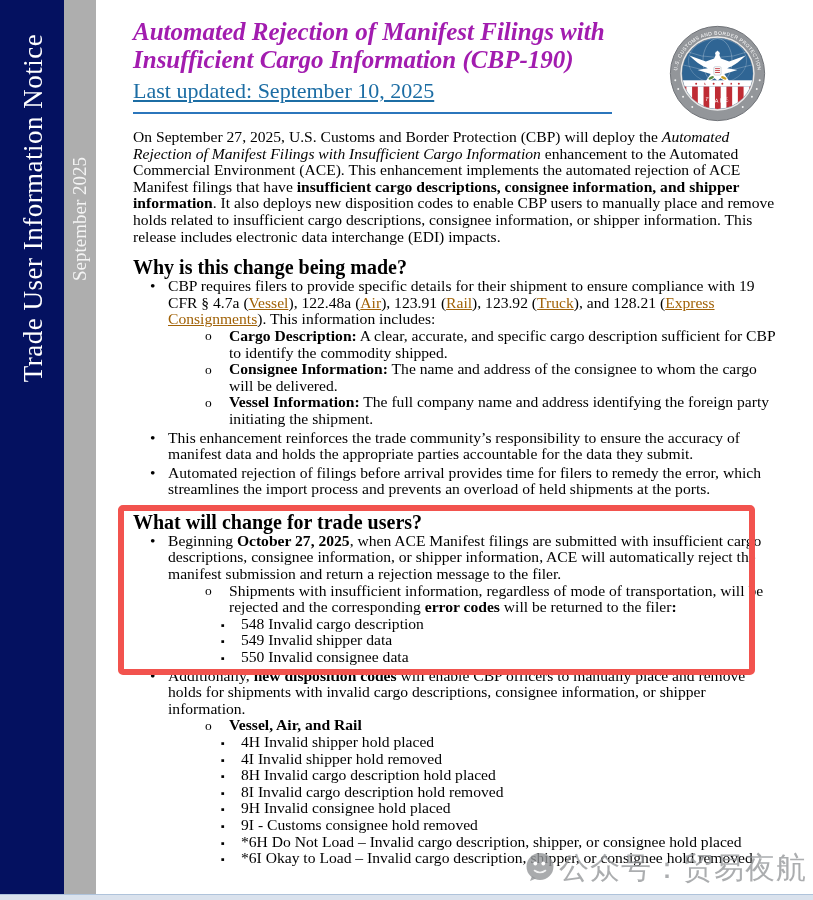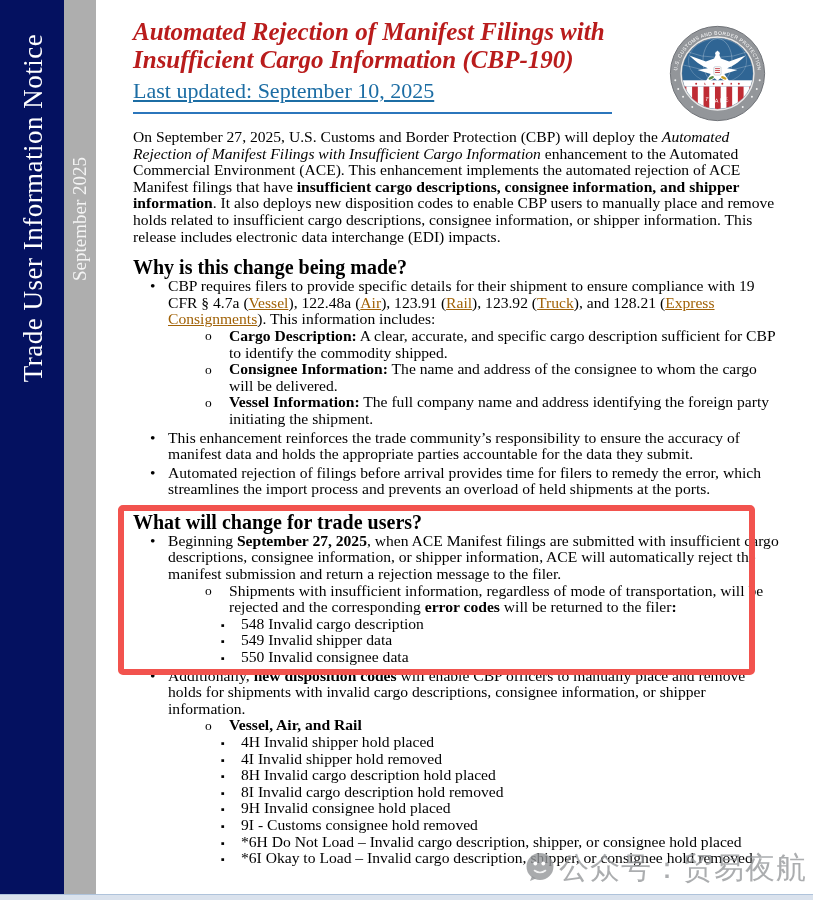--- a/index.html
+++ b/index.html
@@ -9,21 +9,21 @@
   
   .navy-bar{position:absolute;left:0;top:0;width:64px;height:100%;background:#041160;}
   .navy-title{position:absolute;left:33px;top:208px;transform:translate(-50%,-50%) rotate(-90deg);
               white-space:nowrap;color:#ffffff;font-size:27px;letter-spacing:.5px;}
   .gray-bar{position:absolute;left:64px;top:0;width:32px;height:100%;background:#AEAEAE;}
   .gray-date{position:absolute;left:16px;top:219px;transform:translate(-50%,-50%) rotate(-90deg);
              white-space:nowrap;color:#F4F4F4;font-size:19px;}
 
   
   .content{position:absolute;left:133px;top:18px;width:648px;}
-  .doc-title{color:#b91c1c;font-style:italic;font-weight:bold;font-size:25px;line-height:28px;}
+  .doc-title{color:#a21caf;font-style:italic;font-weight:bold;font-size:25px;line-height:28px;}
   .last-updated{color:#1C6DA4;font-size:22px;line-height:25px;margin-top:4px;text-decoration:underline;}
   .title-rule{width:479px;border:none;border-top:2px solid #2B76BC;margin:9px 0 0 0;}
 
   .seal{position:absolute;left:536px;top:7px;width:97px;height:97px;}
 
   .intro{margin:15px 0 14px 0;}
   .sec-heading{font-size:20px;line-height:17px;font-weight:bold;margin:13px 0 1px 0;}
 
   .list{margin:0;padding:0;}
   .li{position:relative;list-style:none;margin:0;padding:0;}
@@ -143,21 +143,21 @@
       <div class="li l2"><span class="seg-bold">Consignee Information:</span><span class="seg-normal"> The name and address of the consignee to whom the cargo will be delivered.</span></div>
       <div class="li l2"><span class="seg-bold">Vessel Information:</span><span class="seg-normal"> The full company name and address identifying the foreign party initiating the shipment.</span></div>
       <div class="li l1"><span class="seg-normal">This enhancement reinforces the trade community’s responsibility to ensure the accuracy of manifest data and holds the appropriate parties accountable for the data they submit.</span></div>
       <div class="li l1"><span class="seg-normal">Automated rejection of filings before arrival provides time for filers to remedy the error, which streamlines the import process and prevents an overload of held shipments at the ports.</span></div>
     </div>
 
     <div class="box-section">
       <div class="red-box"></div>
       <div class="sec-heading" style="margin-top:0;">What will change for trade users?</div>
       <div class="list">
-        <div class="li l1"><span class="seg-normal">Beginning </span><span class="seg-bold">September 27, 2025</span><span class="seg-normal">, when ACE Manifest filings are submitted with insufficient cargo descriptions, consignee information, or shipper information, ACE will automatically reject the manifest submission and return a rejection message to the filer.</span></div>
+        <div class="li l1"><span class="seg-normal">Beginning </span><span class="seg-bold">October 27, 2025</span><span class="seg-normal">, when ACE Manifest filings are submitted with insufficient cargo descriptions, consignee information, or shipper information, ACE will automatically reject the manifest submission and return a rejection message to the filer.</span></div>
         <div class="li l2"><span class="seg-normal">Shipments with insufficient information, regardless of mode of transportation, will be rejected and the corresponding </span><span class="seg-bold">error codes</span><span class="seg-normal"> will be returned to the filer</span><span class="seg-bold">:</span></div>
         <div class="list">
             <div class="li l3">548 Invalid cargo description</div>
             <div class="li l3">549 Invalid shipper data</div>
             <div class="li l3">550 Invalid consignee data</div>
           </div>
       </div>
     </div>
 
     <div class="list">

